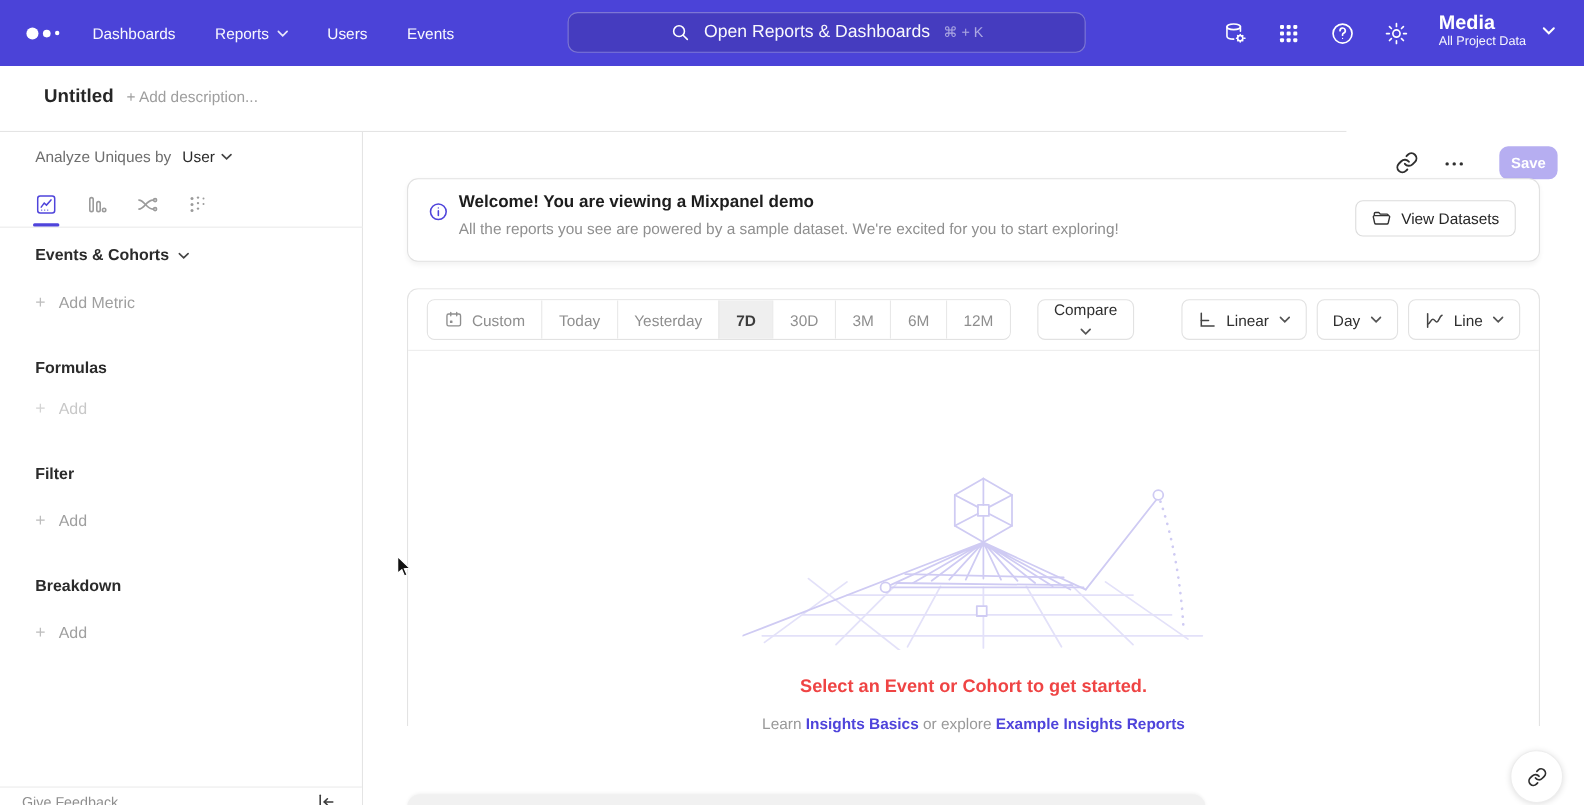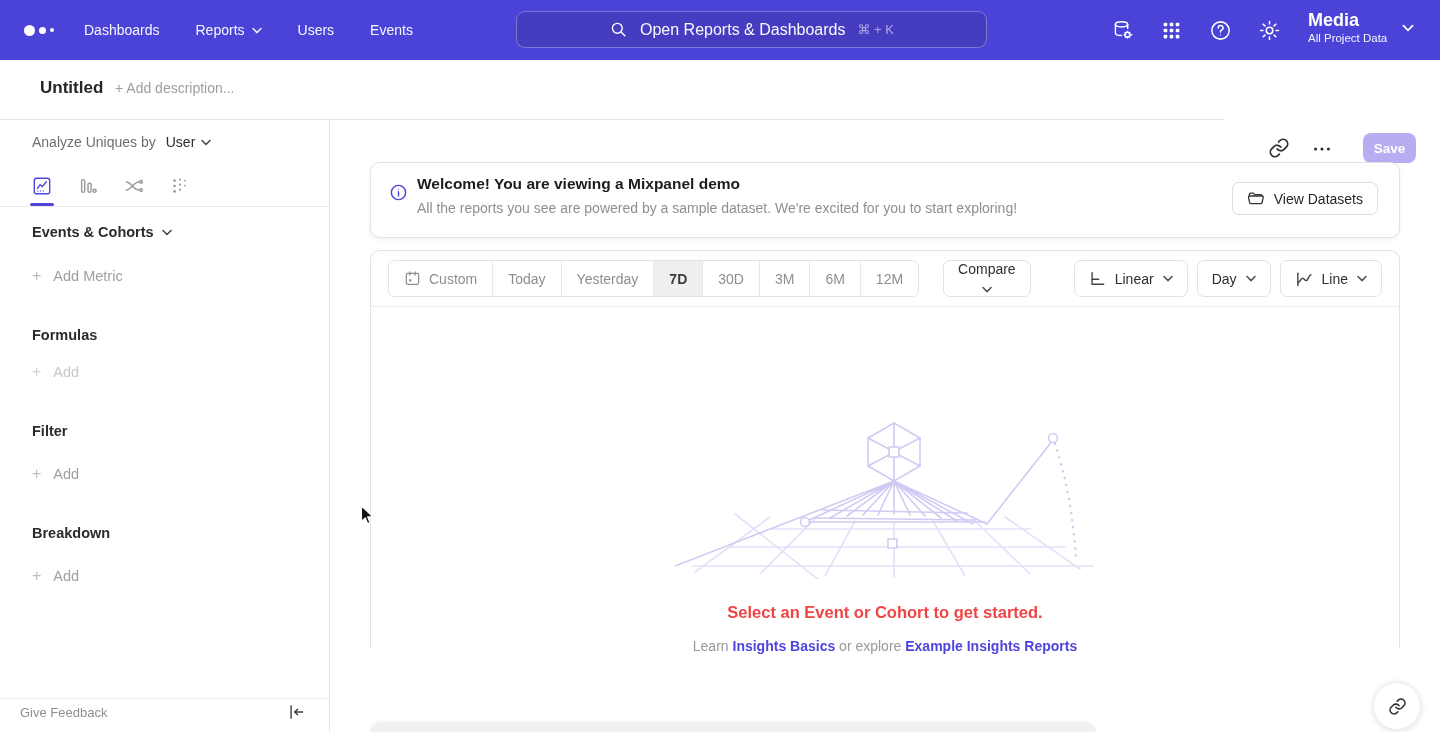--- a/index.html
+++ b/index.html
@@ -39,34 +39,34 @@
   .sidebar { position:absolute; left:0; top:120px; width:330px; height:612px; background:#fff; border-right:1px solid #E4E4E4; }
   .analyze { position:absolute; left:32px; top:14px; font-size:14px; color:#6E6E6E; display:flex; align-items:center; gap:6px; }
   .analyze .val { color:#2B2B2B; font-weight:500; margin-left:4px; display:flex; align-items:center; gap:6px; cursor:pointer; }
   .tabbar { position:absolute; left:0; top:45px; width:330px; height:42px; border-bottom:1px solid #EAEAEA; display:flex; align-items:center; padding-left:32px; gap:26px; }
   .tab { width:20px; height:20px; color:#9B9B9B; cursor:pointer; position:relative; }
   .tab.active { color:#4F44DB; }
   .tab-underline { position:absolute; left:30px; top:83px; width:24px; height:3px; border-radius:2px; background:#4F44DB; }
   .side-h { position:absolute; left:32px; font-size:14.5px; font-weight:700; color:#2B2B2B; display:flex; align-items:center; gap:8px; cursor:pointer; }
   .side-add { position:absolute; left:32px; font-size:14.5px; display:flex; align-items:center; gap:12px; cursor:pointer; }
   .side-add .plus { font-size:16px; }
-  .side-footer { position:absolute; left:0; bottom:0; width:329px; height:34px; border-top:1px solid #ECECEC; background:#fff; }
+  .side-footer { position:absolute; left:0; bottom:0; width:329px; height:17px; border-top:1px solid #ECECEC; background:#fff; }
   .feedback { position:absolute; left:20px; top:6px; font-size:13px; color:#8F8F8F; cursor:pointer; }
   .collapse { position:absolute; right:24px; top:4px; width:18px; height:18px; color:#3A3A3A; cursor:pointer; }
 
   
   .banner { position:absolute; left:370px; top:162px; width:1030px; height:76px; background:#fff; border:1px solid #E1E1E1; border-radius:10px; box-shadow:0 2px 5px rgba(0,0,0,.05); }
   .banner-info { position:absolute; left:18px; top:20px; width:19px; height:19px; color:#4F44DB; }
   .banner-title { position:absolute; left:46px; top:12px; font-size:15.5px; font-weight:700; color:#1D1D1D; }
   .banner-sub { position:absolute; left:46px; top:37px; font-size:14px; color:#8F8F8F; }
   .banner-btn { position:absolute; right:21px; top:19px; height:33px; border:1px solid #DCDCDC; border-radius:7px; background:#fff; display:flex; align-items:center; gap:9px; padding:0 14px; font-size:14px; color:#262626; cursor:pointer; font-family:inherit; }
   .banner-btn svg { color:#333; }
 
   
-  .chart-card { position:absolute; left:370px; top:250px; width:1030px; height:398px; background:#fff; border:1px solid #E3E3E3; border-bottom:none; border-radius:10px 10px 0 0; }
+  .chart-card { position:absolute; left:370px; top:262px; width:1030px; height:398px; background:#fff; border:1px solid #E3E3E3; border-bottom:none; border-radius:10px 10px 0 0; }
   .controls { position:absolute; left:0; top:0; width:100%; height:56px; border-bottom:1px solid #EDEDED; display:flex; align-items:center; padding:0 17px; }
   .seg-group { display:flex; align-items:stretch; border:1px solid #E2E2E2; border-radius:7px; overflow:hidden; height:37px; }
   .seg { display:flex; align-items:center; gap:8px; padding:0 15px; font-size:14px; color:#8E8E8E; cursor:pointer; border-left:1px solid #E8E8E8; background:#fff; }
   .seg:first-child { border-left:none; }
   .seg.selected { background:#EFEFEF; color:#3C3C3C; font-weight:600; }
   .ctrl-btn { display:flex; align-items:center; gap:9px; height:37px; border:1px solid #E2E2E2; border-radius:7px; background:#fff; padding:0 14px; font-size:14px; color:#2F2F2F; cursor:pointer; font-family:inherit; }
   .ctrl-btn .chev { color:#555; }
   .ctrl-btn svg.lead { color:#444; }
   .compare { margin-left:24px;flex-direction:column; }
   .right-group { margin-left:auto; display:flex; gap:9px; }

